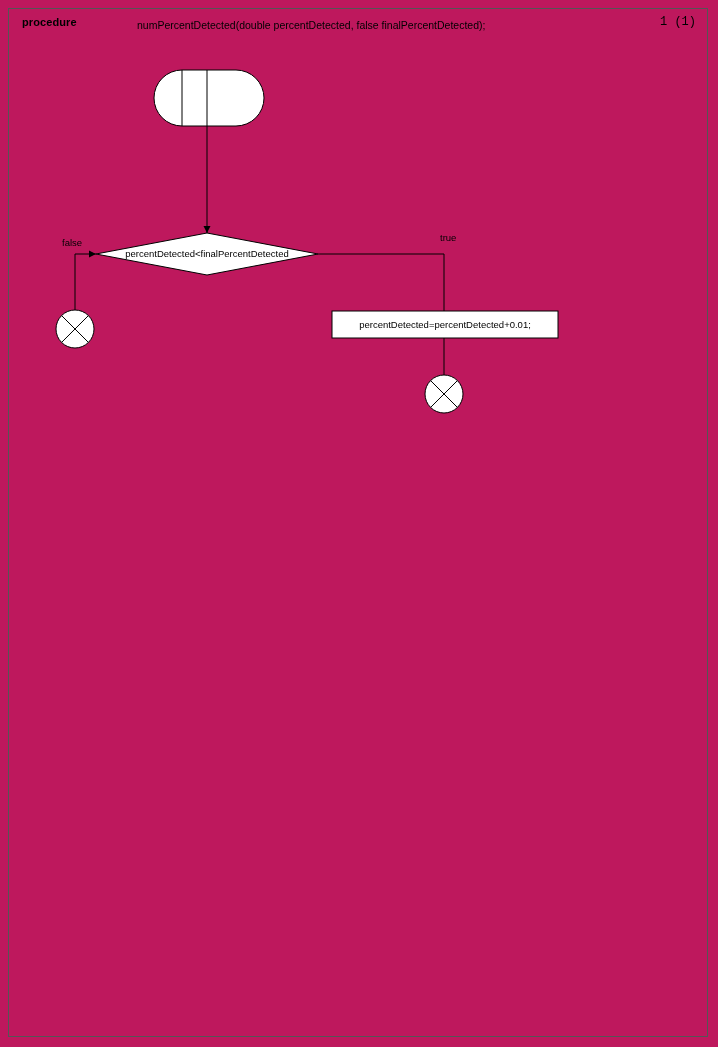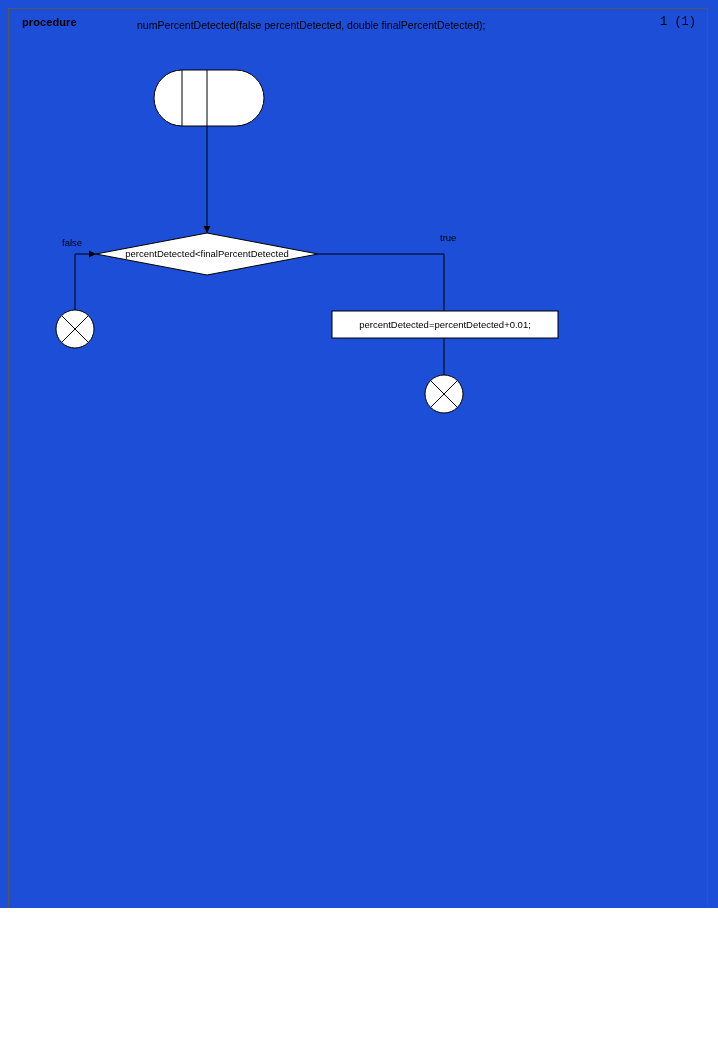--- a/index.html
+++ b/index.html
@@ -6,22 +6,22 @@
     margin: 0;
     padding: 0;
     background: #ffffff;
   }
   body {
     font-family: "Liberation Sans", sans-serif;
   }
   #page {
     position: relative;
     width: 718px;
-    height: 908px;
-    background: #1d4ed8;
+    height: 1047px;
+    background: #be185d;
     overflow: hidden;
   }
   .page-border {
     position: absolute;
     left: 8px;
     top: 8px;
     width: 700px;
     height: 1029px;
     border: 1px solid #555555;
     box-sizing: border-box;
@@ -70,21 +70,21 @@
   }
 </style>
 </head>
 <body>
 
 <div id="page">
 
   <div class="page-border"></div>
 
   <div class="hdr-kind">procedure</div>
-  <div class="hdr-sig">numPercentDetected(false percentDetected, double finalPercentDetected);</div>
+  <div class="hdr-sig">numPercentDetected(double percentDetected, false finalPercentDetected);</div>
   <div class="hdr-page">1 (1)</div>
 
   <svg class="diagram" viewBox="0 0 718 1047">
 
     <g>
       <path d="M 182 70 L 236 70 A 28 28 0 0 1 236 126 L 182 126 A 28 28 0 0 1 182 70 Z" fill="#ffffff" stroke="#000000" stroke-width="1"></path>
       <line x1="182" y1="70" x2="182" y2="126" stroke="#000000" stroke-width="1"></line>
       <line x1="207" y1="70" x2="207" y2="126" stroke="#000000" stroke-width="1"></line>
     </g>
 

